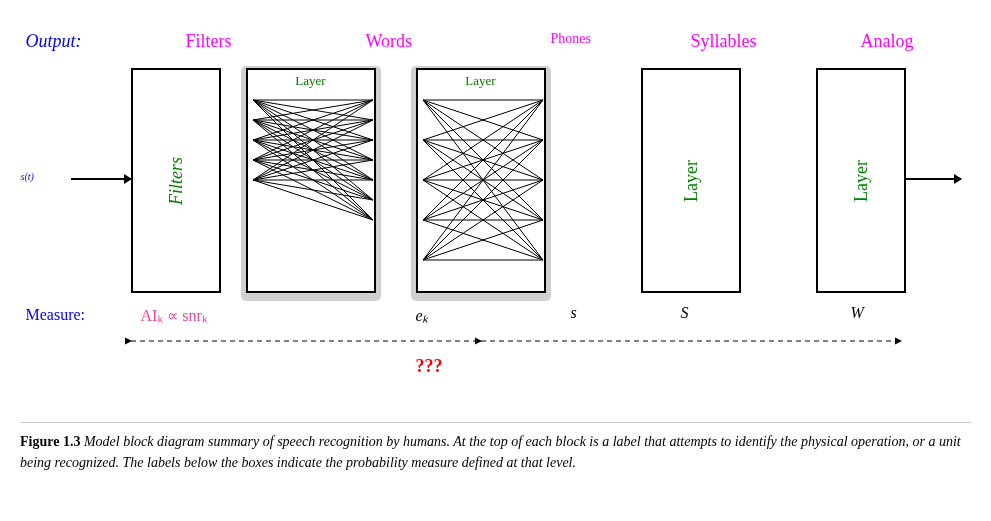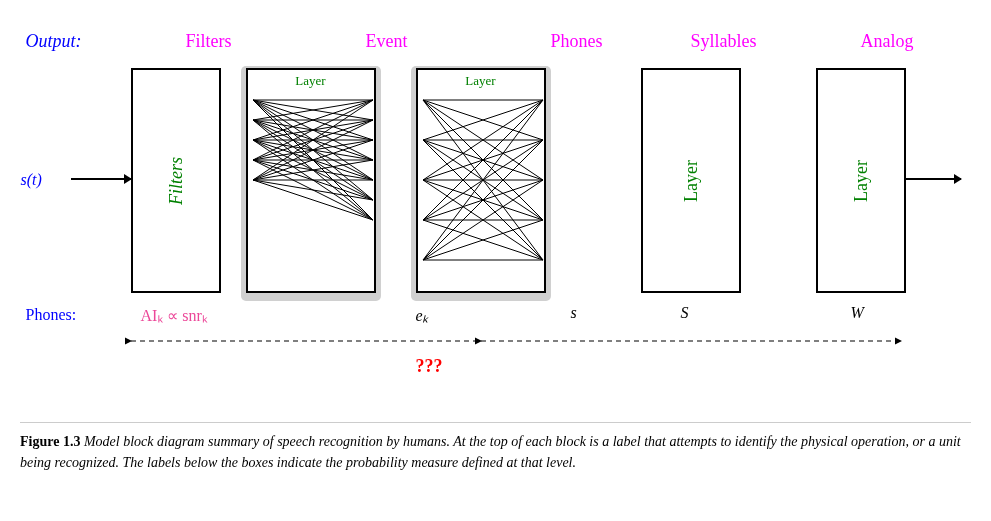--- a/index.html
+++ b/index.html
@@ -38,21 +38,21 @@
     .event-label {
       color: magenta;
       font-size: 18px;
       position: absolute;
       top: 5px;
       left: 345px;
     }
 
     .phones-label {
       color: magenta;
-      font-size: 18px;
+      font-size: 14px;
       position: absolute;
       top: 5px;
       left: 530px;
     }
 
     .syllables-label {
       color: magenta;
       font-size: 18px;
       position: absolute;
       top: 5px;
@@ -66,21 +66,21 @@
       top: 5px;
       left: 840px;
     }
 
     
     .input-signal {
       position: absolute;
       top: 145px;
       left: 0px;
       font-style: italic;
-      font-size: 16px;
+      font-size: 10px;
       color: blue;
       font-family: Liberation Serif, serif;
     }
 
     .input-arrow {
       position: absolute;
       top: 152px;
       left: 50px;
       width: 60px;
       height: 2px;
@@ -354,21 +354,21 @@
       pointer-events: none;
     }
   </style>
 </head>
 <body>
 
 <div class="diagram-area">
 
   <span class="output-label">Output:</span>
   <span class="cochlea-label">Filters</span>
-  <span class="event-label">Event</span>
+  <span class="event-label">Words</span>
   <span class="phones-label">Phones</span>
   <span class="syllables-label">Syllables</span>
   <span class="words-label">Analog</span>
 
   <div class="gray-band"></div>
   <div class="gray-band2"></div>
 
   <span class="input-signal">s(t)</span>
   <div class="input-arrow"></div>
 
@@ -454,21 +454,21 @@
 
   <div class="syllables-box">
     <span class="layer-vertical">Layer</span>
   </div>
 
   <div class="words-box">
     <span class="layer-vertical">Layer</span>
   </div>
 
   <div class="measure-row">
-    <span class="measure-label">Phones:</span>
+    <span class="measure-label">Measure:</span>
     <span class="measure-formula">AIₖ ∝ snrₖ</span>
     <span class="measure-ek">eₖ</span>
     <span class="measure-s">s</span>
     <span class="measure-S">S</span>
     <span class="measure-W">W</span>
   </div>
 
   <svg class="dashed-arrow-svg">
 
     <defs>

